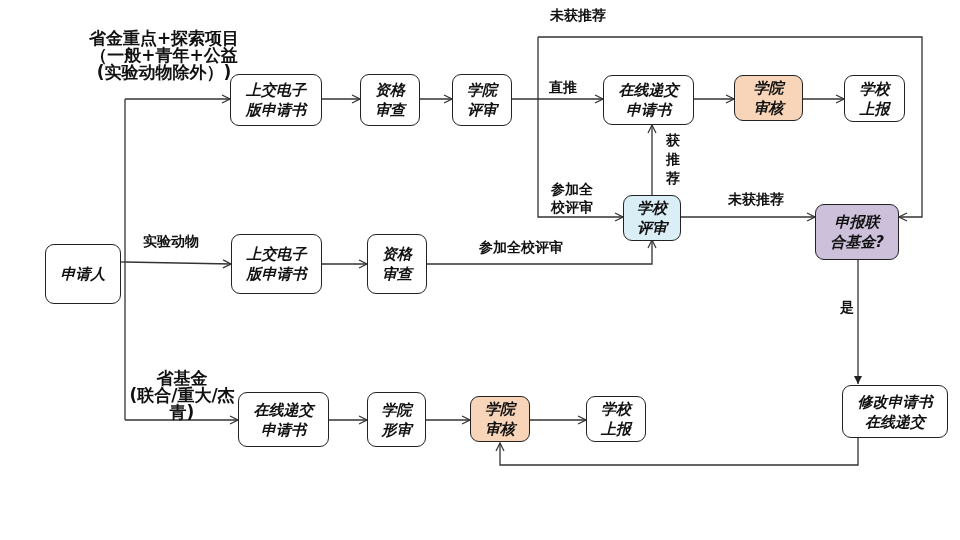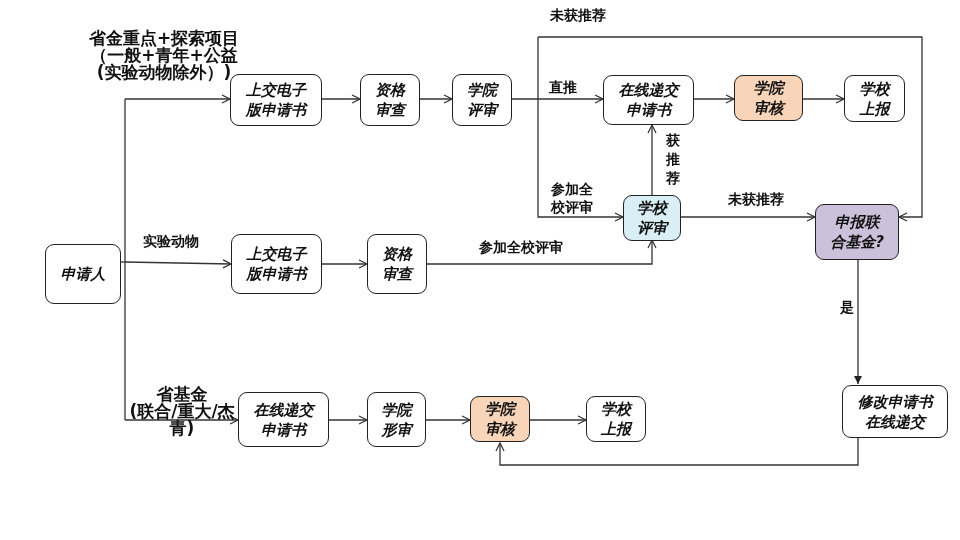--- a/index.html
+++ b/index.html
@@ -94,21 +94,21 @@
 <div class="node" style="left:586px;top:396px;width:60px;height:46px;">学校
 上报</div>
 
 <div class="node" style="left:805px;top:385px;width:106px;height:53px;margin-left:37px;">修改申请书
 在线递交</div>
 
 <div class="label small center" style="left:84px;top:30px;width:160px;">省金重点+探索项目
 （一般+青年+公益
 (实验动物除外）)</div>
 <div class="label" style="left:143px;top:232px;">实验动物</div>
-<div class="label small center" style="left:124px;top:386px;width:116px;">省基金
+<div class="label small center" style="left:124px;top:370px;width:116px;">省基金
 (联合/重大/杰青)</div>
 <div class="label" style="left:549px;top:78px;">直推</div>
 <div class="label" style="left:551px;top:180px;">参加全
 校评审</div>
 <div class="label" style="left:479px;top:238px;">参加全校评审</div>
 <div class="label" style="left:666px;top:131px;line-height:19px;">获
 推
 荐</div>
 <div class="label" style="left:550px;top:6px;">未获推荐</div>
 <div class="label" style="left:728px;top:190px;">未获推荐</div>

